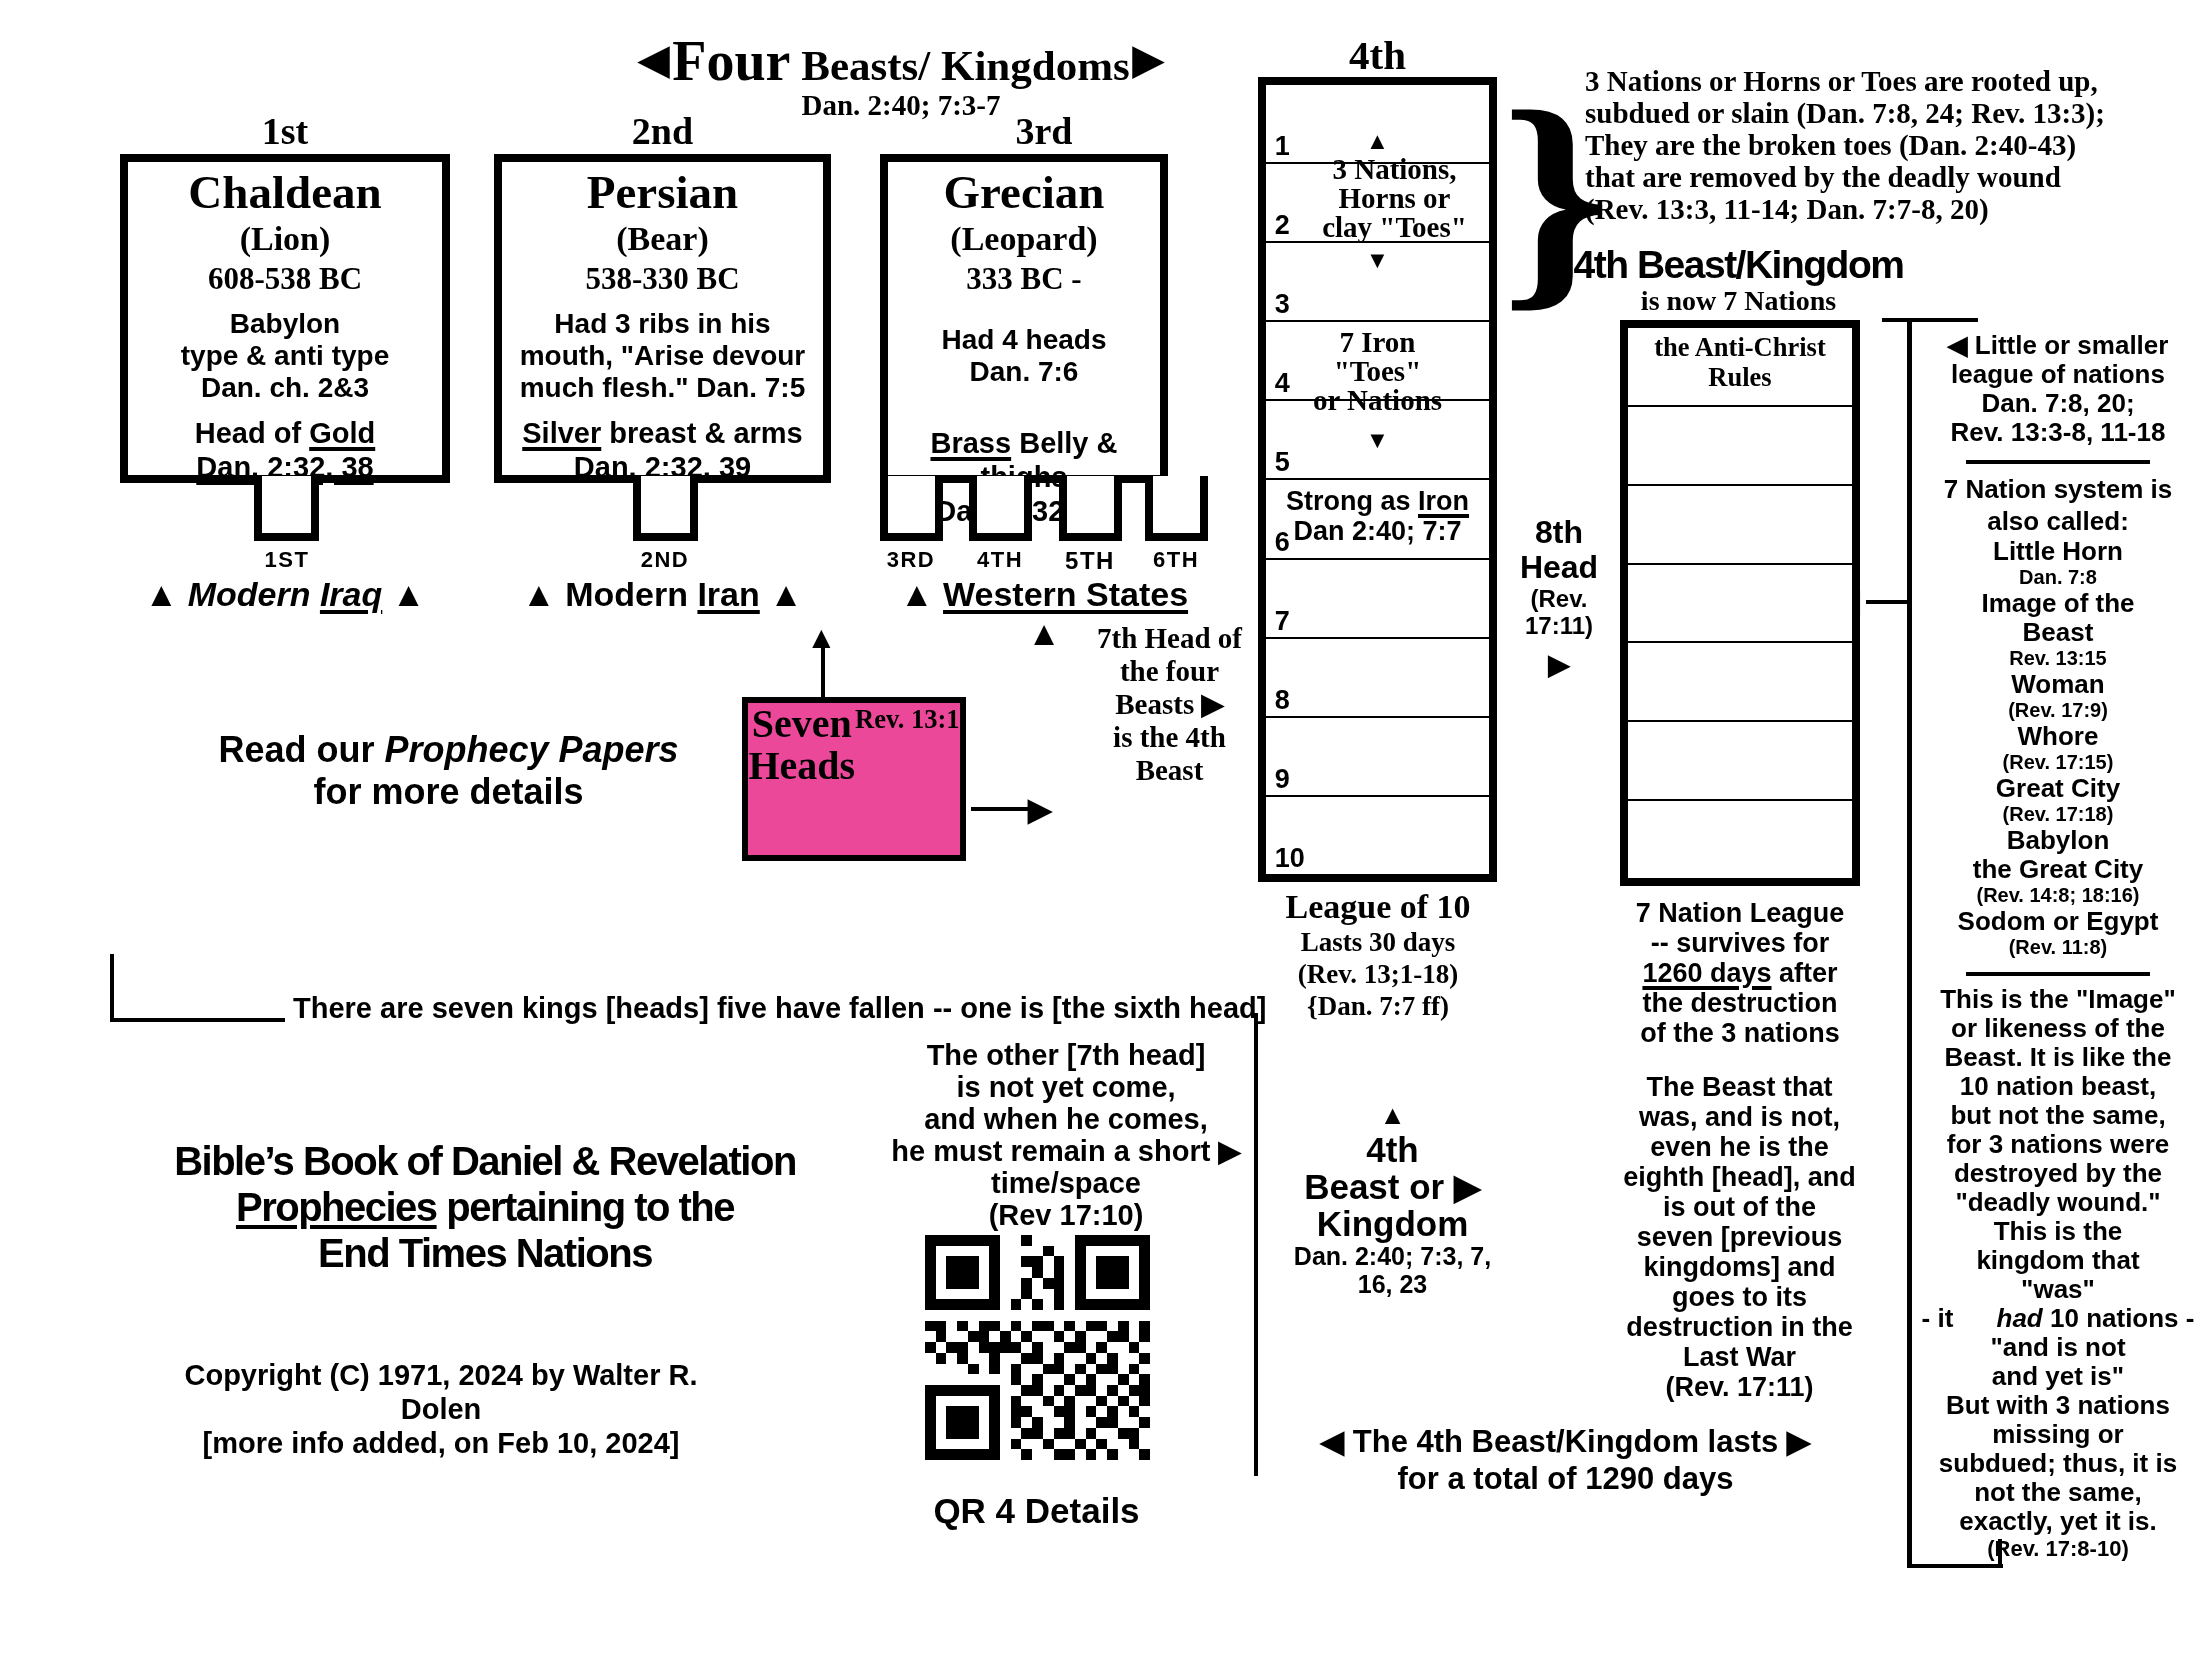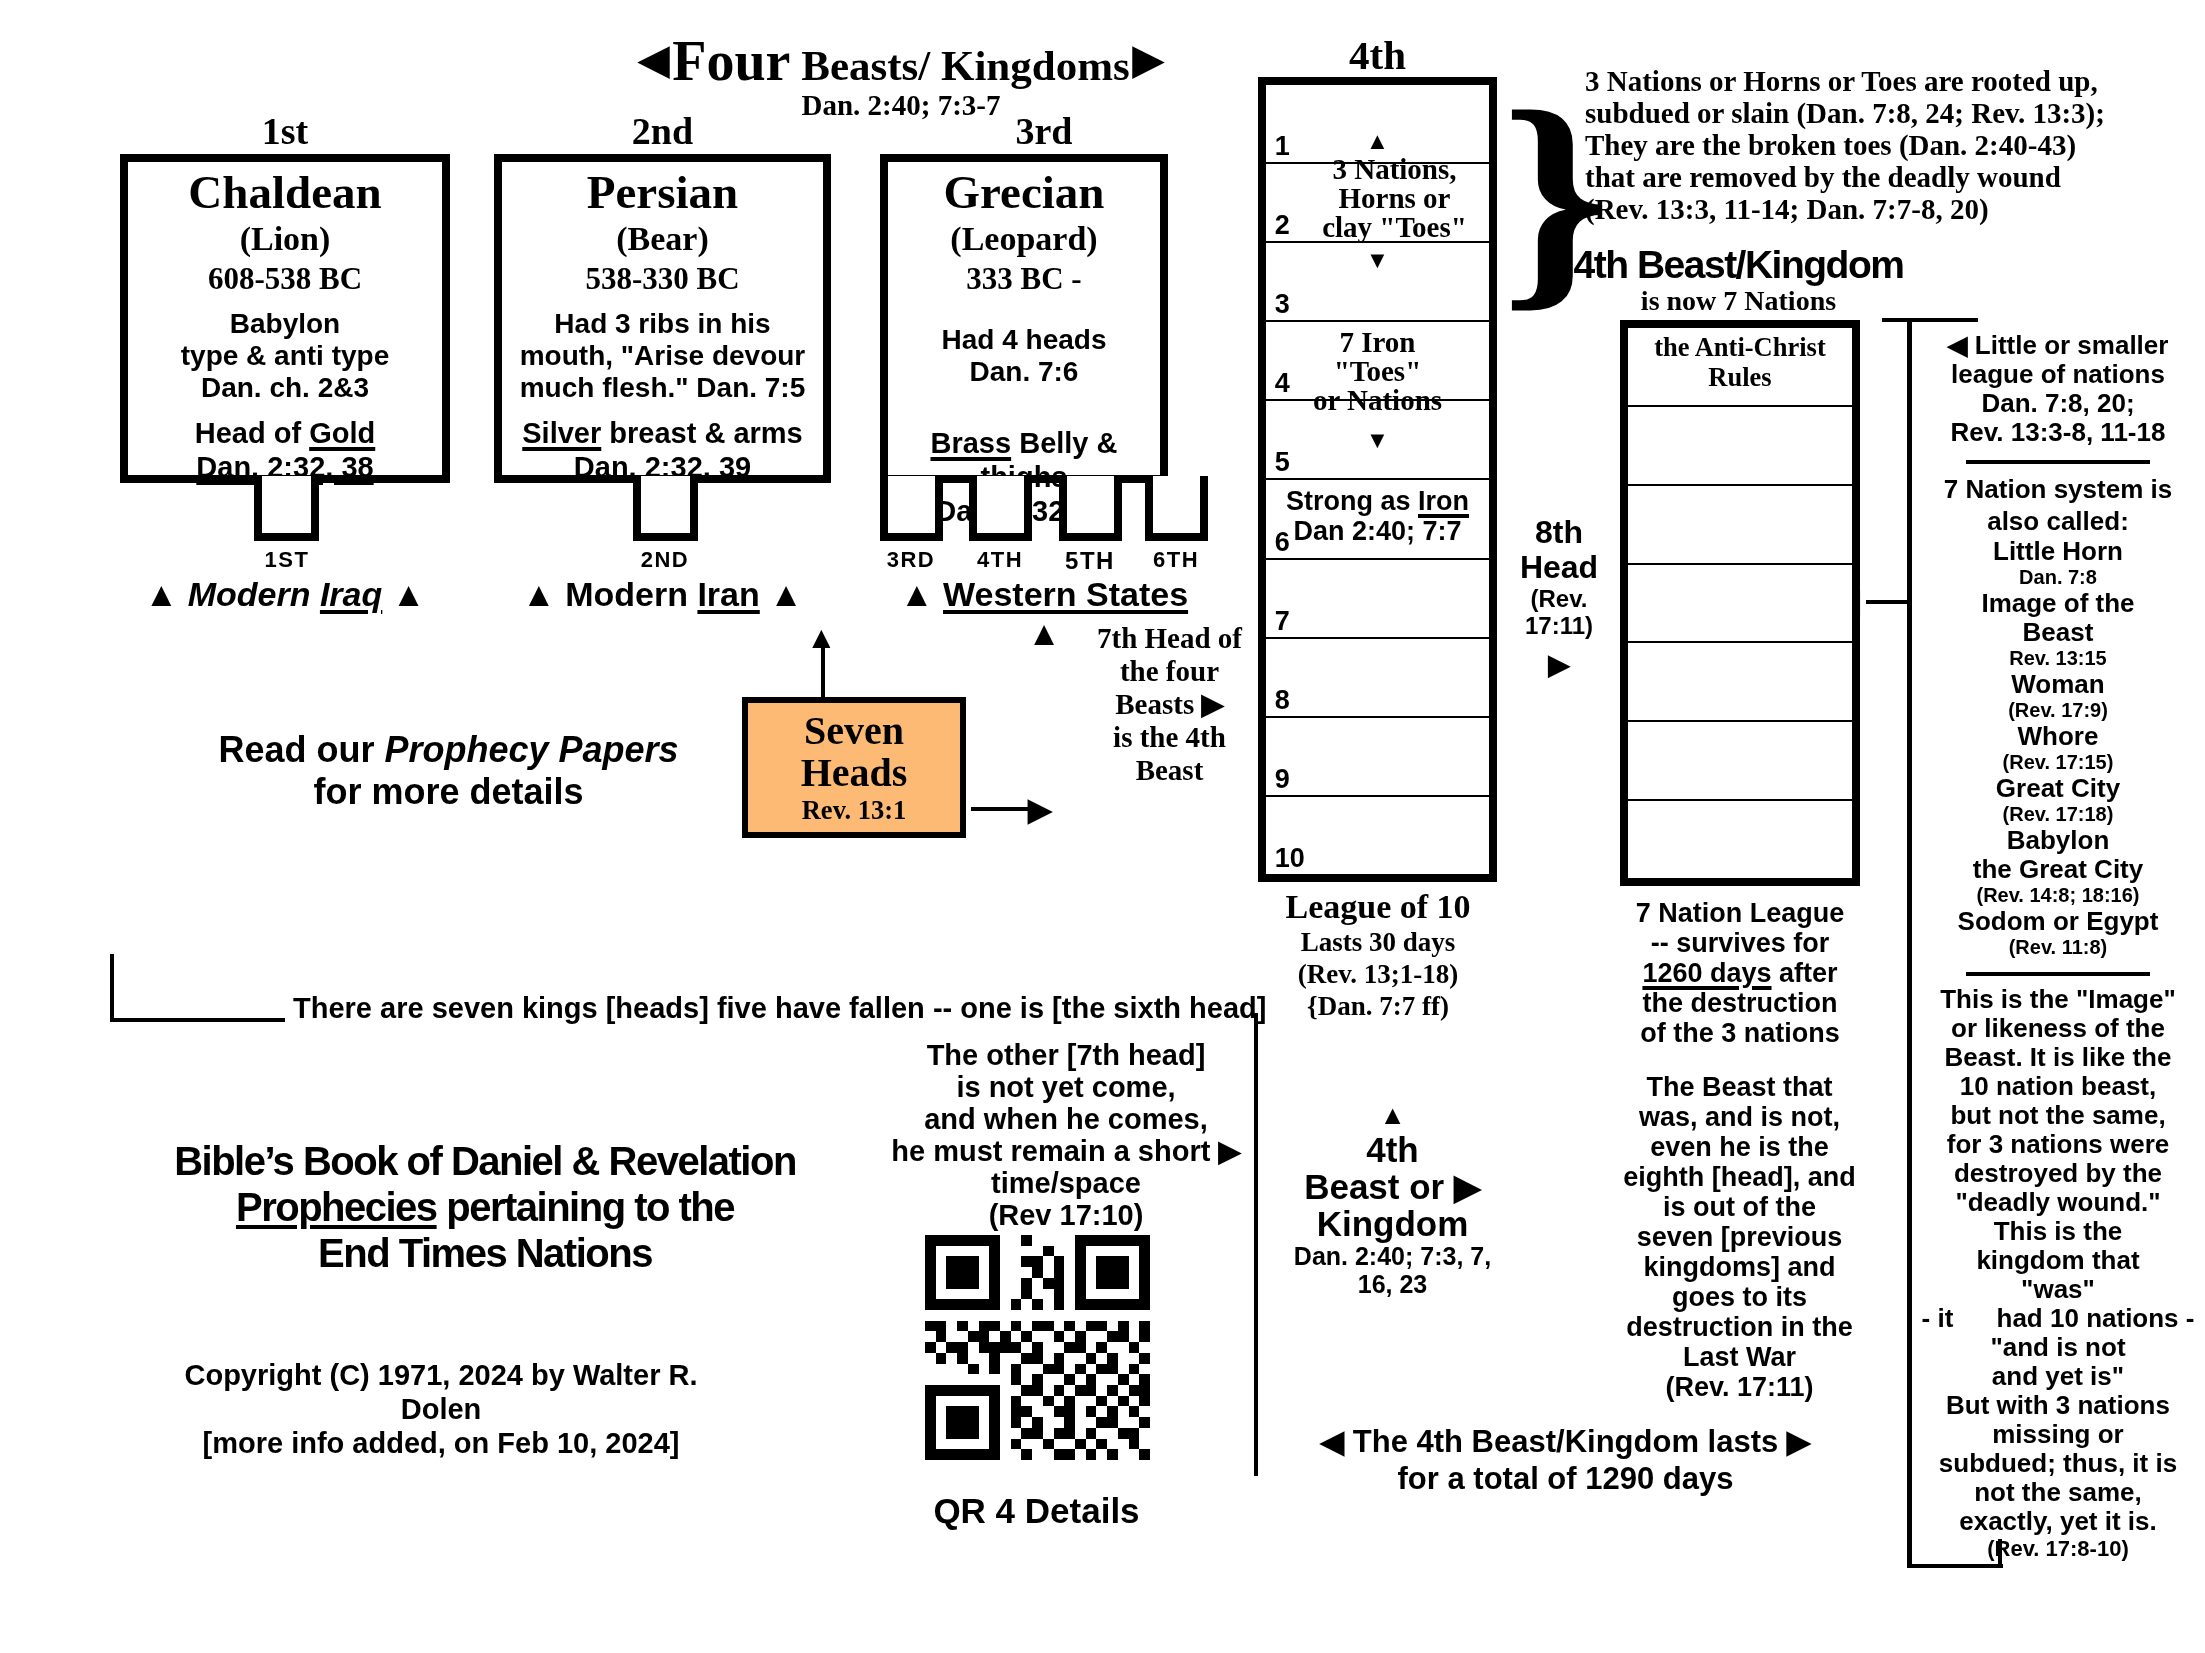--- a/index.html
+++ b/index.html
@@ -205,21 +205,21 @@
     <div class="sans pre" style="font-size:25px;line-height:28px;">Dan. 2:40; 7:3, 7,
 16, 23</div>
   </div>
 
   <div class="abs ctr serif pre" style="left:1059px;top:622px;width:221px;font-size:29px;line-height:33px;">7th Head of
 the four
 Beasts ▶
 is the 4th
 Beast</div>
 
-  <div class="abs ctr" style="left:742px;top:697px;width:224px;height:141px;border:6.6px solid #000;box-sizing:border-box;background:#fdba74;display:flex;flex-direction:column;justify-content:center;">
+  <div class="abs ctr" style="left:742px;top:697px;width:224px;height:164px;border:6.6px solid #000;box-sizing:border-box;background:#ec4899;display:flex;flex-direction:row;justify-content:center;">
     <div class="serif pre" style="font-size:40px;line-height:42px;">Seven
 Heads</div>
     <div class="serif" style="font-size:26.5px;line-height:32px;">Rev. 13:1</div>
   </div>
   <div class="vline" style="left:821px;top:645px;width:3.7px;height:53px;"></div>
   <div class="abs" style="left:806px;top:620px;font-size:31px;">▲</div>
   <div class="hline" style="left:971px;top:807px;width:65px;height:3.7px;"></div>
   <div class="abs" style="left:1028px;top:791px;font-size:31px;">▶</div>
 
   <div class="abs ctr sans" style="left:169px;top:729px;width:559px;font-size:36px;line-height:42px;">
@@ -314,21 +314,21 @@
 or likeness of the
 Beast. It is like the
 10 nation beast,
 but not the same,
 for 3 nations were
 destroyed by the
 "deadly wound."
 This is the
 kingdom that
 "was"</div>
-    <div class="sans" style="font-size:26px;line-height:29px;"><span>- it </span><span style="margin-left:36px;">had</span><span> 10 nations -</span></div>
+    <div class="sans" style="font-size:26px;line-height:29px;"><span>- it </span><span style="font-style:italic;margin-left:36px;">had</span><span> 10 nations -</span></div>
     <div class="sans pre" style="font-size:26px;line-height:29px;">"and is not
 and yet is"
 But with 3 nations
 missing or
 subdued; thus, it is
 not the same,
 exactly, yet it is.</div>
     <div class="sans" style="font-size:22px;line-height:26.5px;">(Rev. 17:8-10)</div>
   </div>
 

